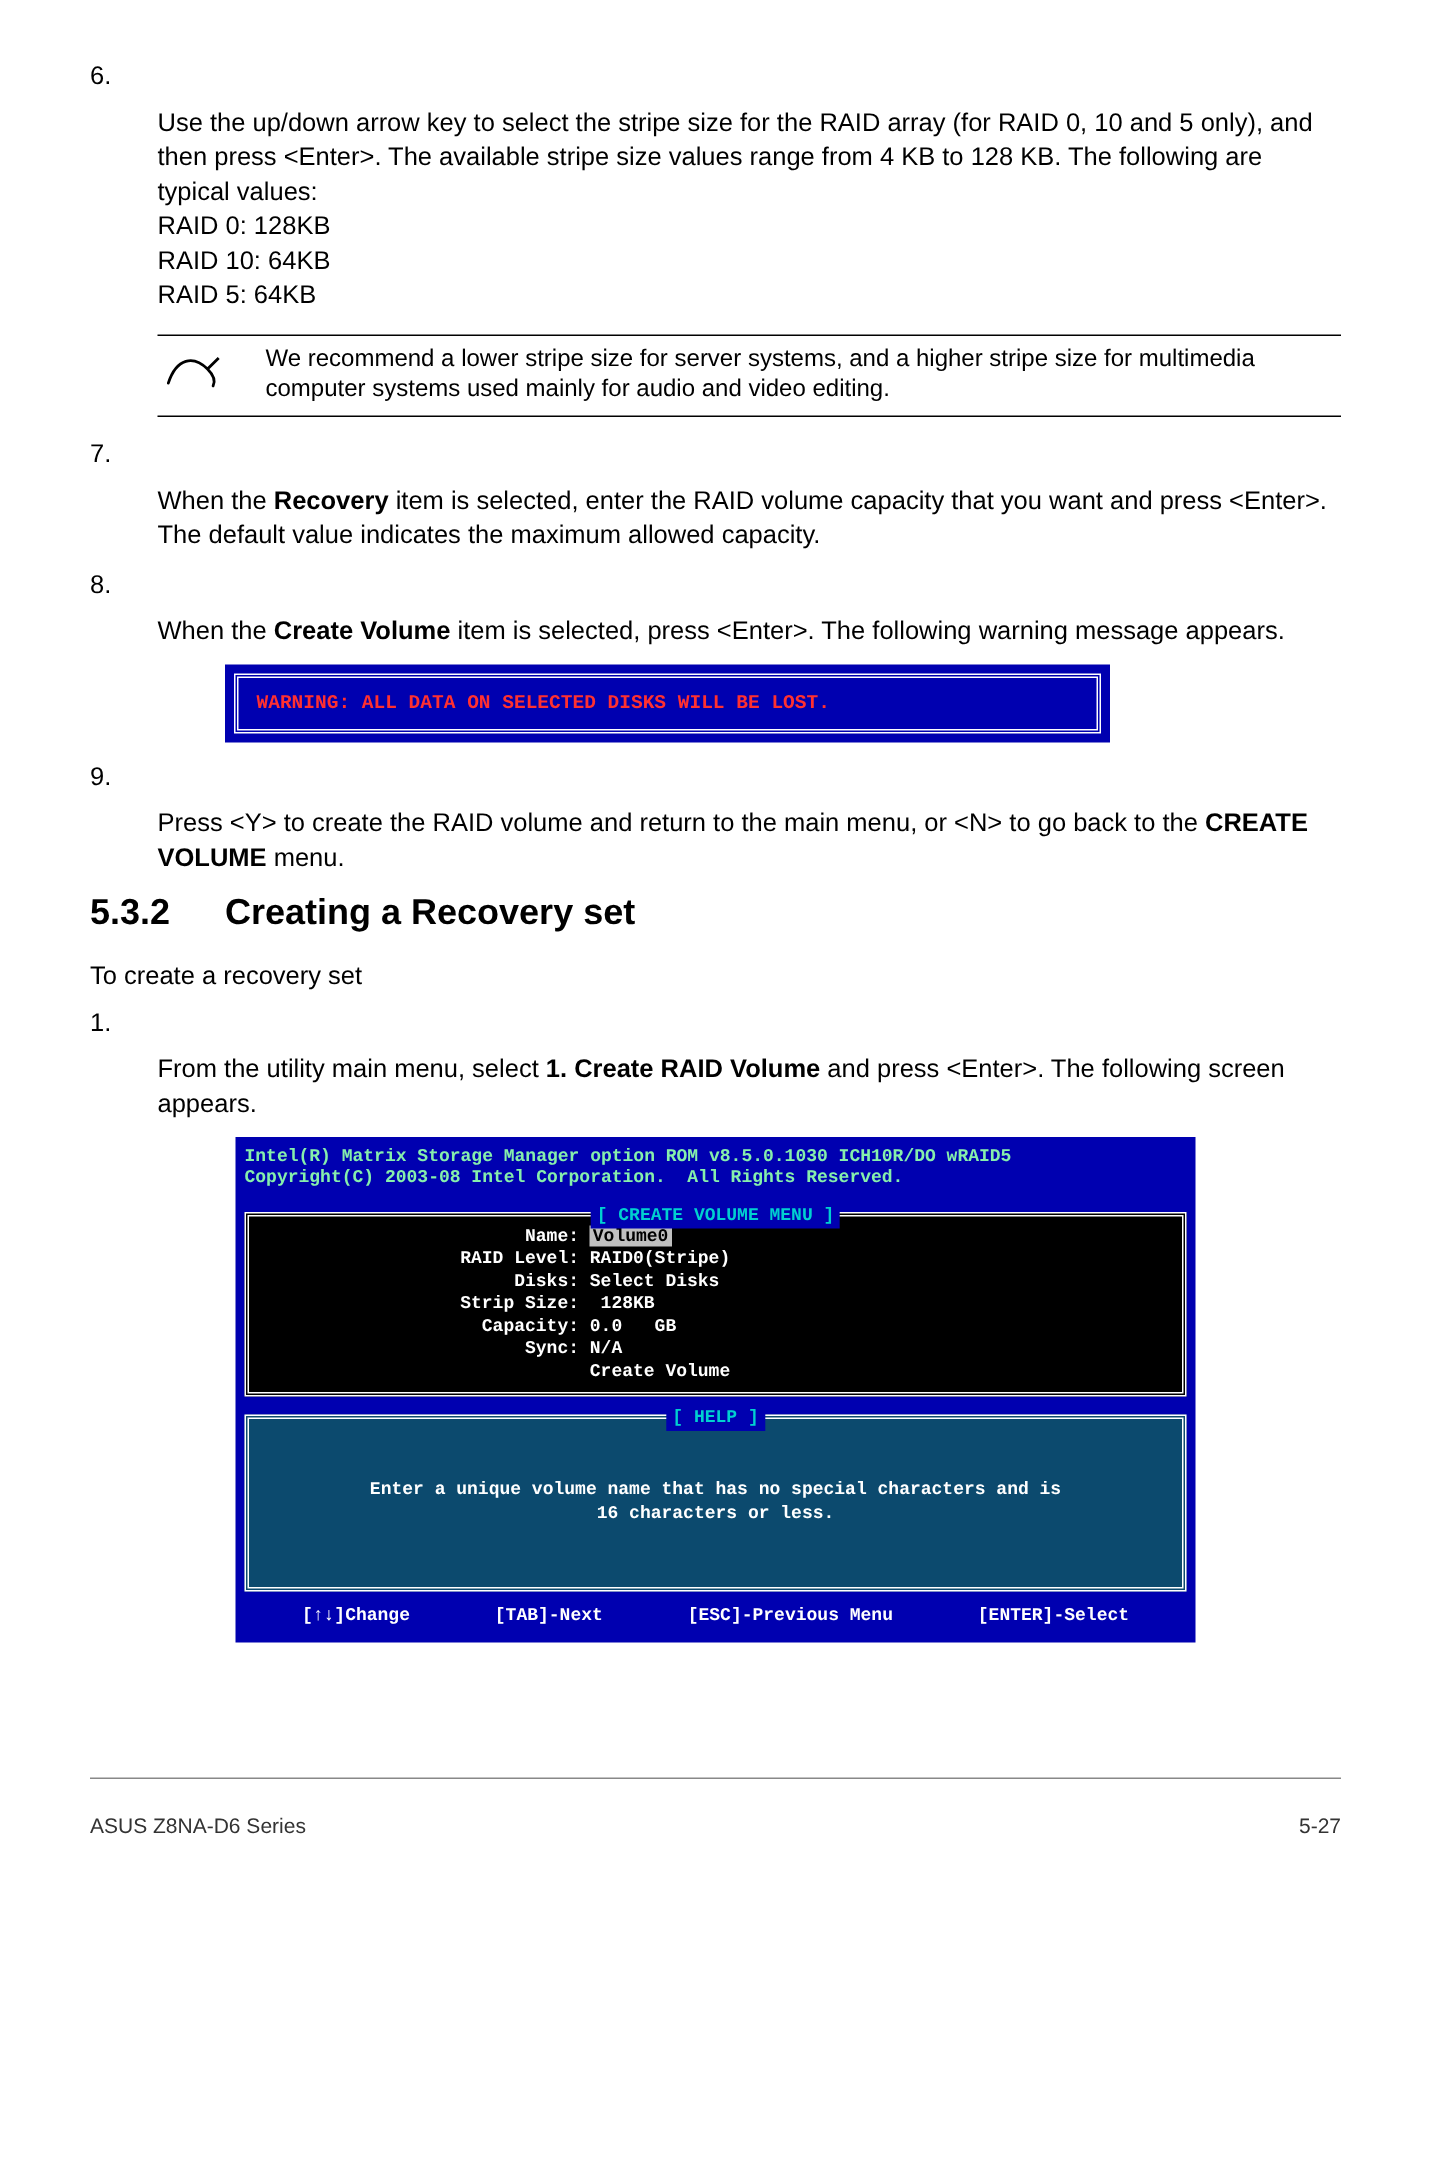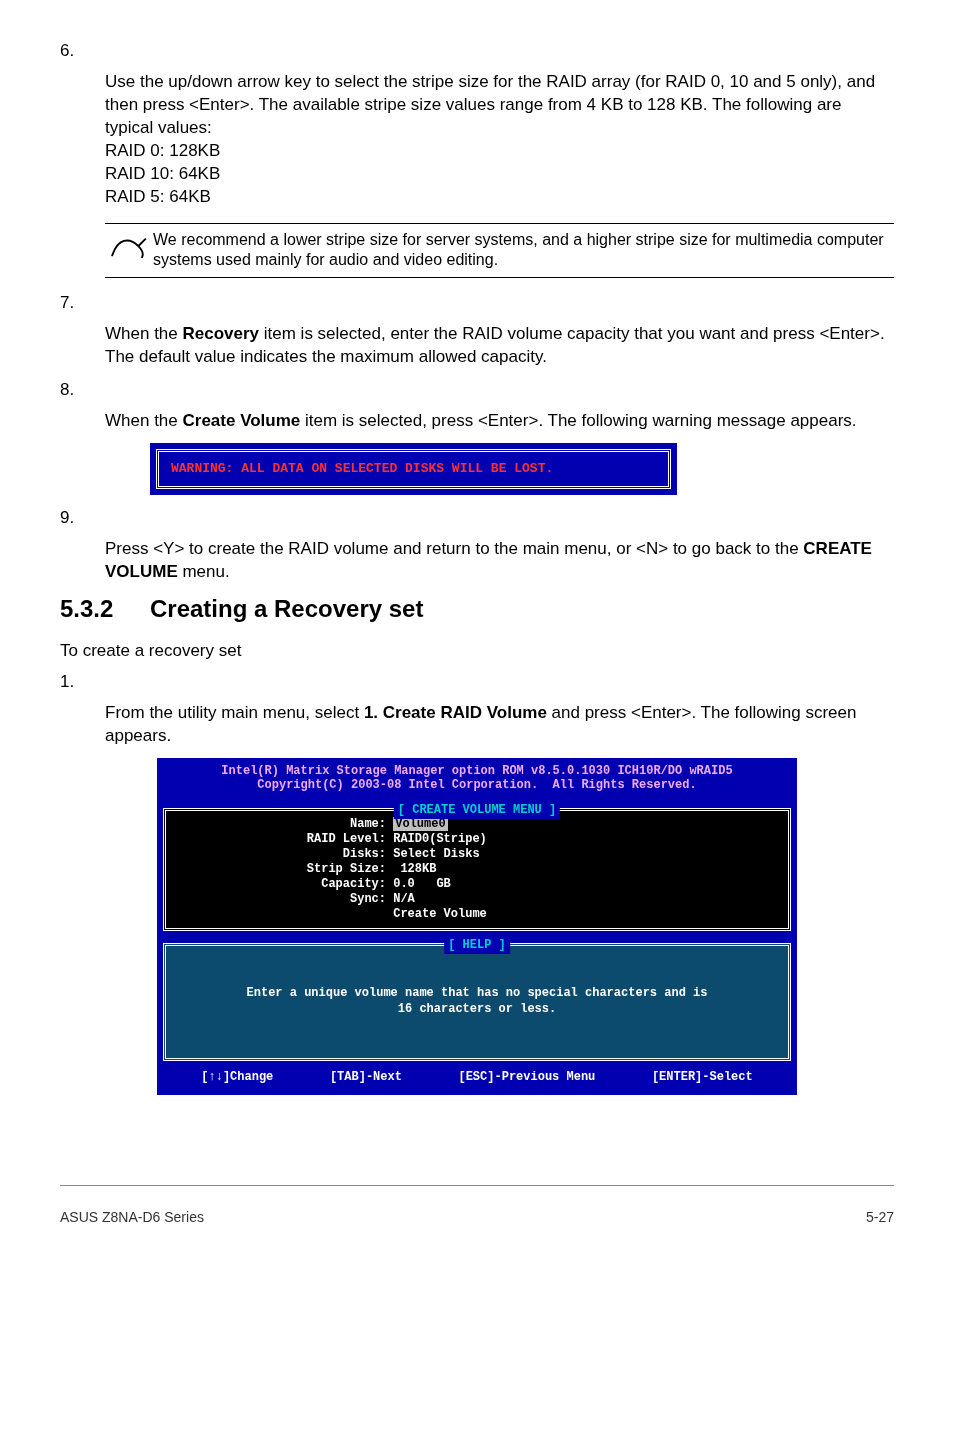--- a/index.html
+++ b/index.html
@@ -29,38 +29,39 @@
     flex: 1;
     margin-top: 31px;
   }
   .note-box {
     margin: 14px 0 14px 45px;
     display: flex;
     align-items: center;
     border-top: 1px solid #000;
     border-bottom: 1px solid #000;
     padding: 6px 0;
+    gap: 24px;
   }
   .note-icon {
     width: 48px;
     flex-shrink: 0;
     text-align: center;
   }
   .note-icon svg {
     width: 38px;
     height: 28px;
   }
   .note-text {
     flex: 1;
     font-size: 16px;
     line-height: 1.3;
   }
   .warning-screen {
     margin: 8px 0 12px 90px;
-    width: 527px;
+    width: 590px;
     background: #0000b0;
     padding: 6px;
   }
   .warning-inner1 {
     border: 3px double #fff;
     padding: 8px 12px;
     font-family: "Courier New", monospace;
     font-size: 13px;
     font-weight: bold;
     color: #fff;
@@ -84,22 +85,22 @@
     margin: 6px auto 0 auto;
     width: 640px;
     background: #0000b0;
     font-family: "Courier New", monospace;
     font-size: 12px;
     font-weight: bold;
     color: #fff;
     padding: 4px 6px 10px 6px;
   }
   .util-header {
-    color: #f0abfc;
-    text-align: center;
+    color: #86efac;
+    text-align: left;
     line-height: 1.2;
     padding: 2px 0 6px 0;
     white-space: pre;
   }
   .util-box {
     border: 3px double #fff;
     position: relative;
     margin-top: 10px;
     padding: 6px 10px;
     background: #000;

